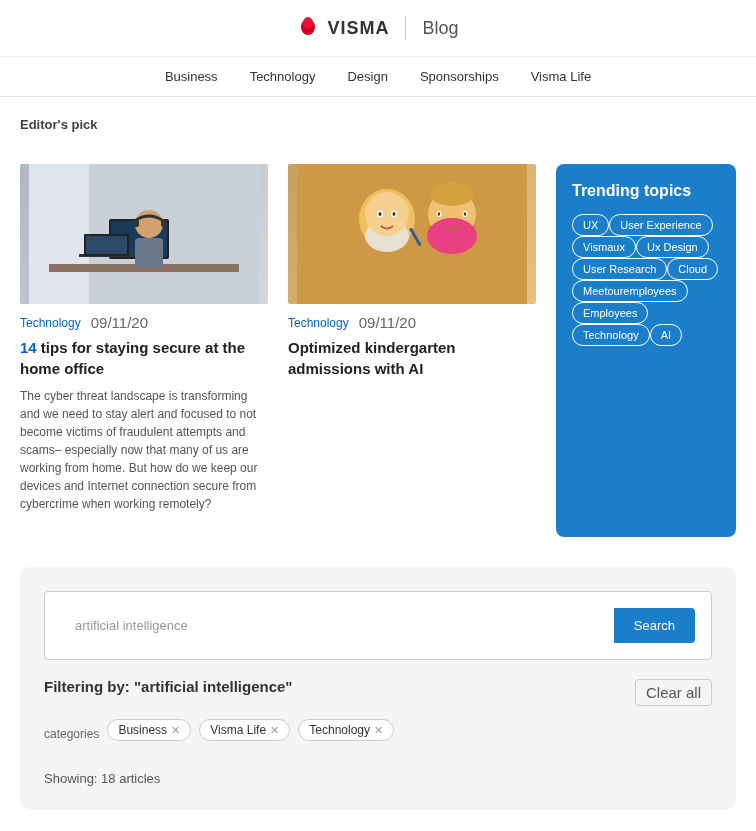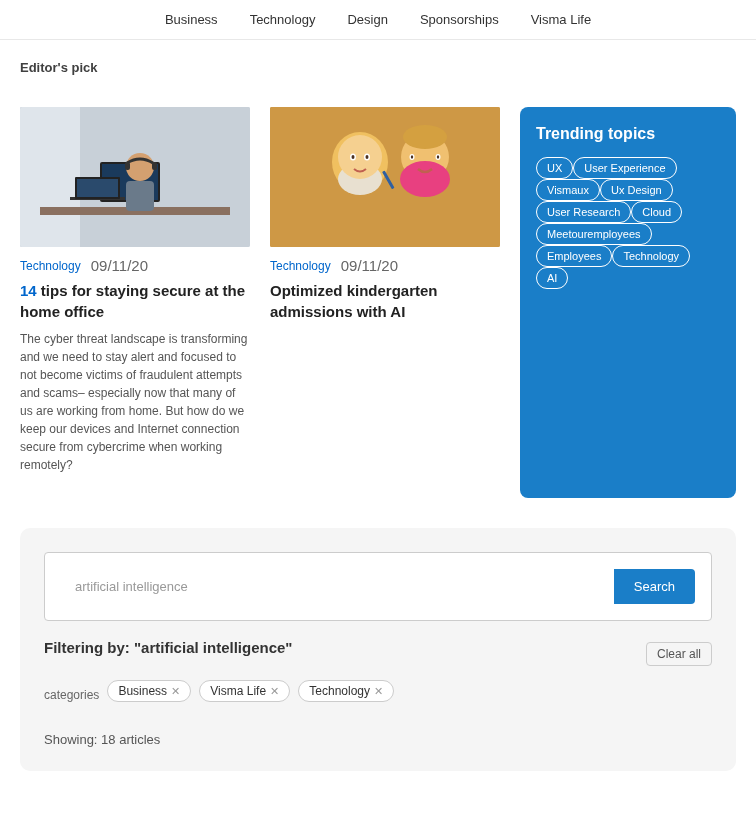--- a/index.html
+++ b/index.html
@@ -25,51 +25,66 @@
 
     .article-card { flex: 1; }
     .article-image { width: 100%; height: 140px; object-fit: cover; background: #ccc; border-radius: 2px; overflow: hidden; margin-bottom: 10px; }
     .article-meta { display: flex; gap: 10px; margin-bottom: 6px; align-items: center; }
     .article-category { color: #0066cc; font-size: 12px; text-decoration: none; }
     .article-date { font-size: 15px; color: #666; }
     .article-title { font-size: 15px; font-weight: bold; color: #222; margin-bottom: 8px; line-height: 1.4; }
     .article-excerpt { font-size: 12px; color: #555; line-height: 1.5; }
 
     
-    .trending-box { width: 216px; flex-shrink: 0; background: #1a7ec8; border-radius: 8px; padding: 18px 16px; color: #fff; }
+    .trending-box { width: 180px; flex-shrink: 0; background: #1a7ec8; border-radius: 8px; padding: 18px 16px; color: #fff; }
     .trending-title { font-size: 16px; font-weight: bold; margin-bottom: 14px; }
     .trending-tags { display: flex; flex-wrap: wrap; }
     .trending-tag { background: transparent; border: 1.5px solid #fff; color: #fff; border-radius: 14px; padding: 4px 10px; font-size: 11px; cursor: pointer; }
 
     .content-row { display: flex; gap: 20px; }
     .articles-section { flex: 1; }
     .search-bar { display: flex; align-items: center; background: #fff; border: 1px solid #ccc; border-radius: 4px; padding: 16px; margin-bottom: 18px; overflow: hidden; }
     .search-input { flex: 1; border: none; outline: none; padding: 10px 14px; font-size: 13px; color: #999; background: transparent; }
     .search-button { background: #1a7ec8; color: #fff; border: none; padding: 10px 20px; font-size: 13px; cursor: pointer; border-radius: 0 4px 4px 0; }
     .filter-label { font-size: 15px; font-weight: bold; color: #333; margin-bottom: 12px; }
-    .clear-all { float: right; background: transparent; border: 1px solid #ccc; border-radius: 4px; padding: 4px 10px; font-size: 12px; color: #555; cursor: pointer; }
+    .clear-all { float: right; background: transparent; border: 1px solid #ccc; border-radius: 4px; padding: 4px 10px; font-size: 15px; color: #555; cursor: pointer; }
     .filter-row { display: flex; align-items: flex-end; gap: 8px; margin-bottom: 30px; }
     .filter-row-label { font-size: 12px; color: #666; }
     .filter-tag { background: #fff; border: 1px solid #ccc; border-radius: 14px; padding: 3px 10px; font-size: 12px; color: #333; display: flex; align-items: center; gap: 4px; }
     .filter-tag .remove { color: #999; cursor: pointer; font-size: 11px; }
     .showing-count { font-size: 13px; color: #555; clear: both; }
 
     
     .img-person { background: linear-gradient(135deg, #b0b8c1 0%, #d0d8e0 100%); display: flex; align-items: flex-end; justify-content: center; position: relative; }
     .img-kids { background: linear-gradient(135deg, #c8a060 0%, #e8c080 100%); display: flex; align-items: flex-end; justify-content: center; position: relative; }
 
     .page-wrapper { max-width: 756px; margin: 0 auto; }
 
     .bottom-section { background: #f5f5f5; border-radius: 10px; margin: 10px 20px 20px; padding: 24px; }
   </style>
 </head>
 <body>
 
 <div class="page-wrapper">
 
+  <div class="header">
+    <div class="header-logo">
+      <span class="visma-icon">
+        
+        <svg width="22" height="22" viewBox="0 0 22 22">
+          <ellipse cx="11" cy="13" rx="7" ry="8" fill="#cc0022"></ellipse>
+          <ellipse cx="11" cy="9" rx="5" ry="6" fill="#ee1133"></ellipse>
+          <path d="M7 8 Q11 2 15 8" fill="#ee1133"></path>
+        </svg>
+      </span>
+      <span style="font-size:18px;font-weight:bold;color:#333;letter-spacing:1px;">VISMA</span>
+      <span class="header-divider"></span>
+      <span class="header-blog">Blog</span>
+    </div>
+  </div>
 
   <nav class="nav">
     <a href="#">Business</a>
     <a href="#">Technology</a>
     <a href="#">Design</a>
     <a href="#">Sponsorships</a>
     <a href="#">Visma Life</a>
   </nav>
 
   <div class="main">

